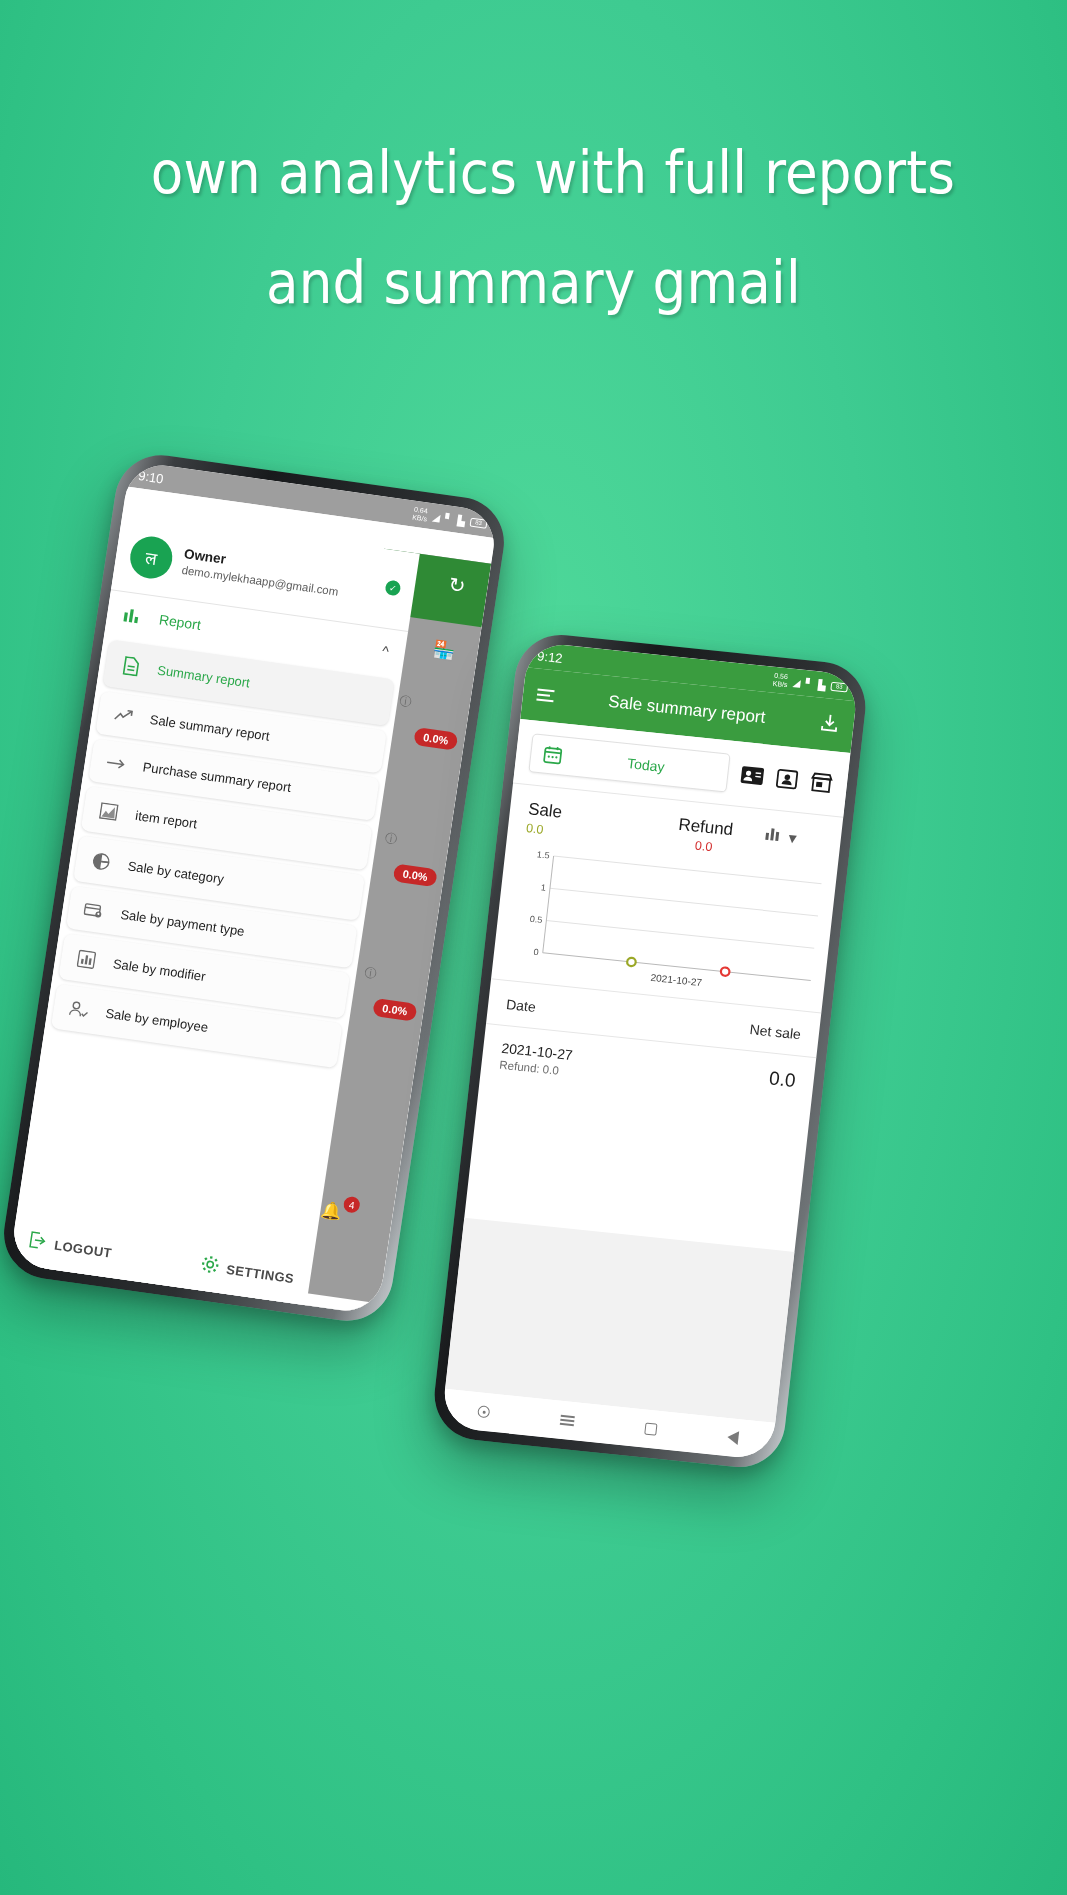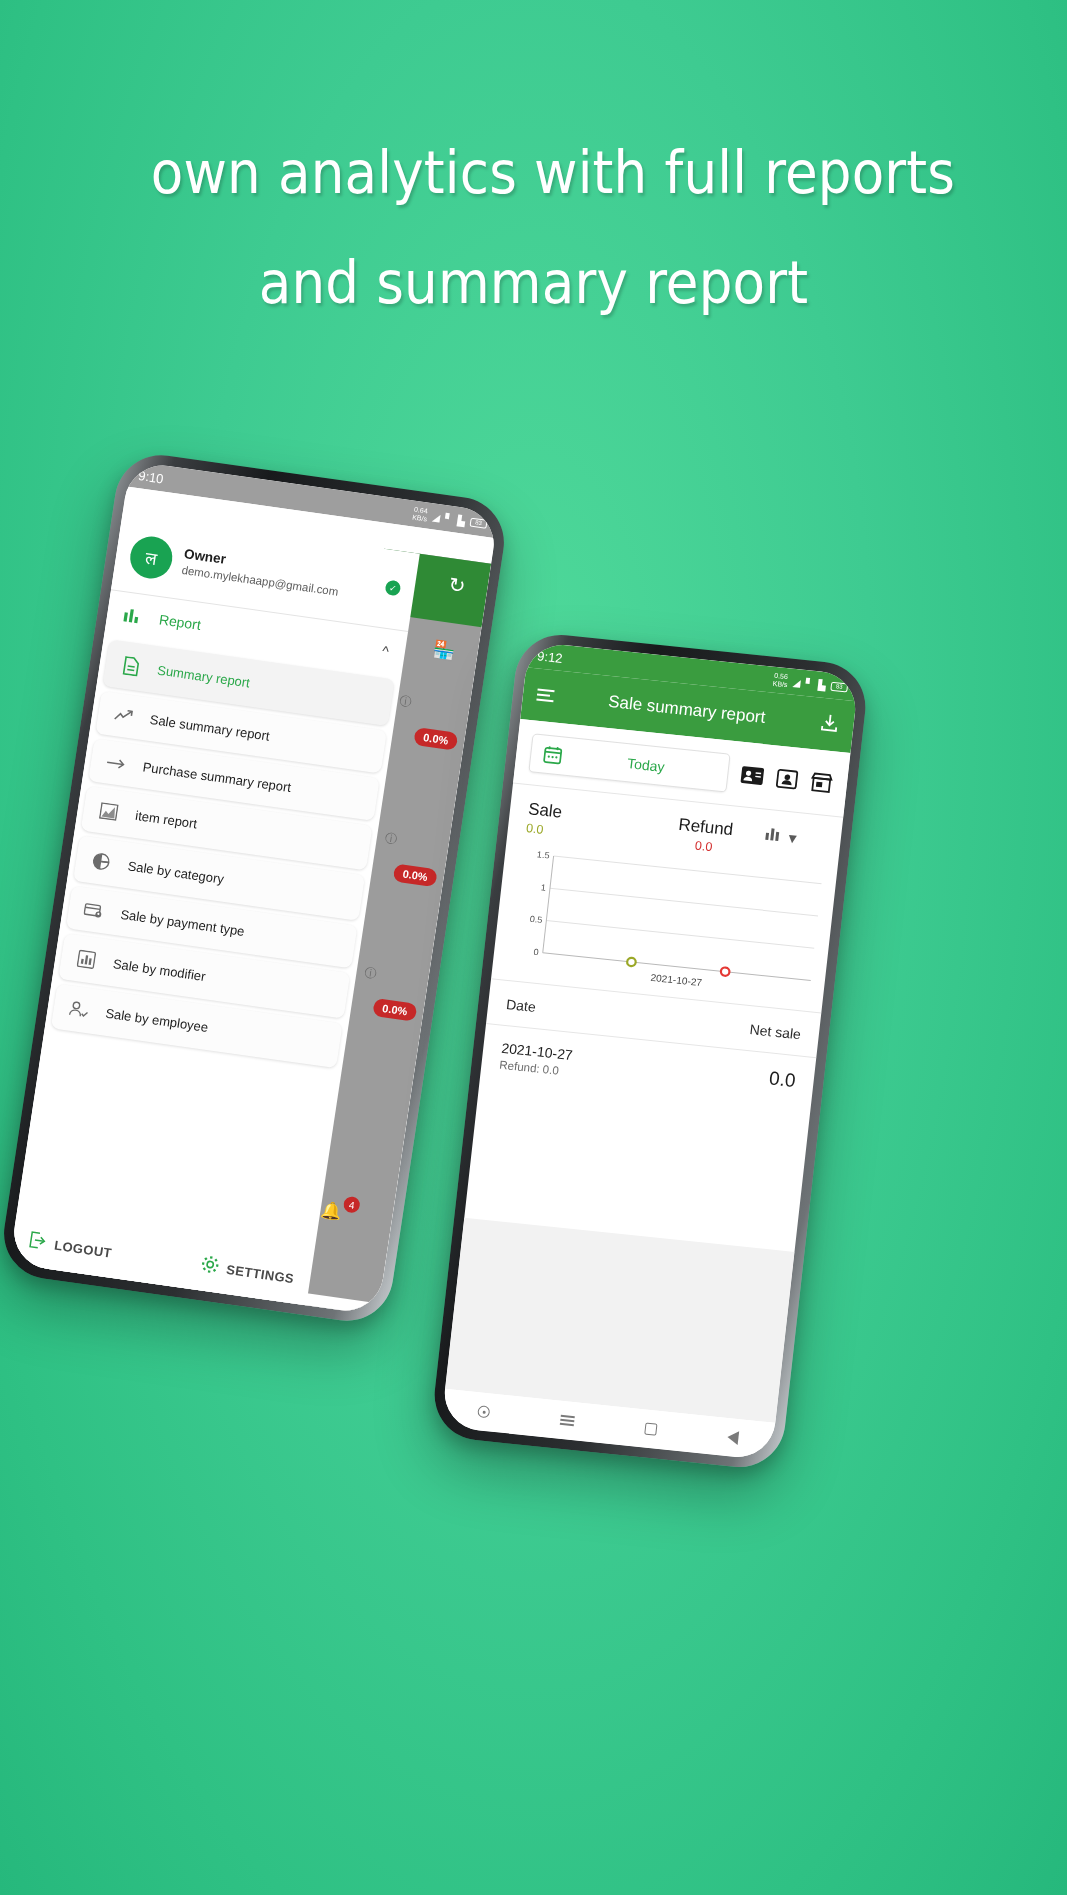--- a/index.html
+++ b/index.html
@@ -208,21 +208,21 @@
   .tr-left .tr-date { font-size: 14px; color: #1d1d1d; }
   .tr-left .tr-ref { font-size: 11.5px; color: #6d6d6d; margin-top: 3px; }
   .tr-right { font-size: 19px; color: #1d1d1d; font-weight: 500; }
   .tablefill { background: #f2f2f2; position: absolute; left:0; right:0; bottom: 38px; top: 580px; }
 </style>
 </head>
 <body>
 
 <div class="headline">
   <div class="hl2">own analytics with full reports</div>
-  <div class="hl3">and summary report</div>
+  <div class="hl3">and summary gmail</div>
 </div>
 
 <div class="phone" id="phone1">
   <div class="screen">
 
     <div class="statusbar sb-light">
       <span class="sb-time">9:10</span>
       <span class="sb-right">
         <span class="kbs">
           <span>0.64</span><br>

